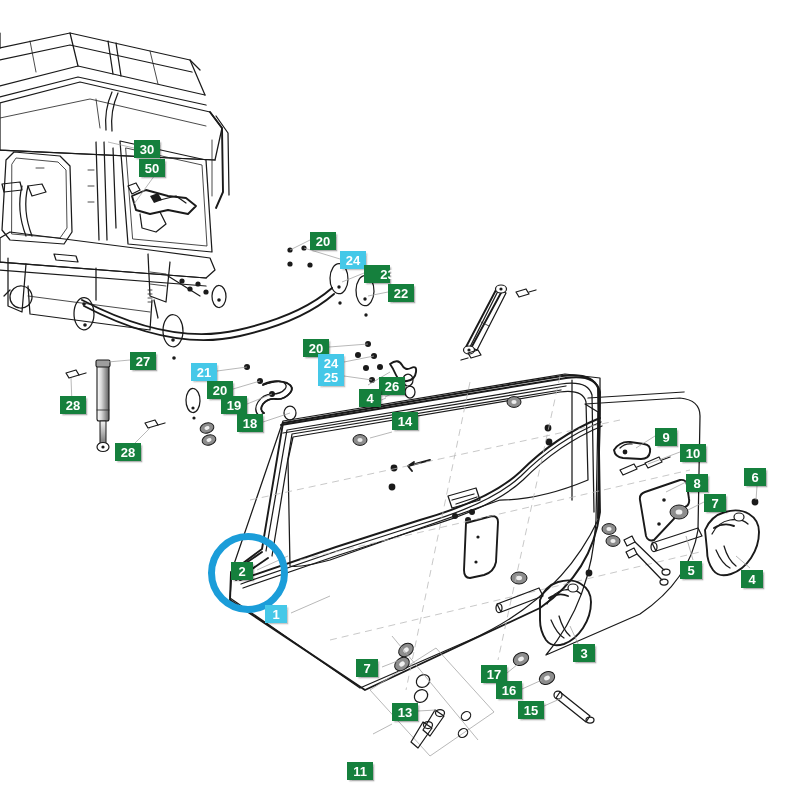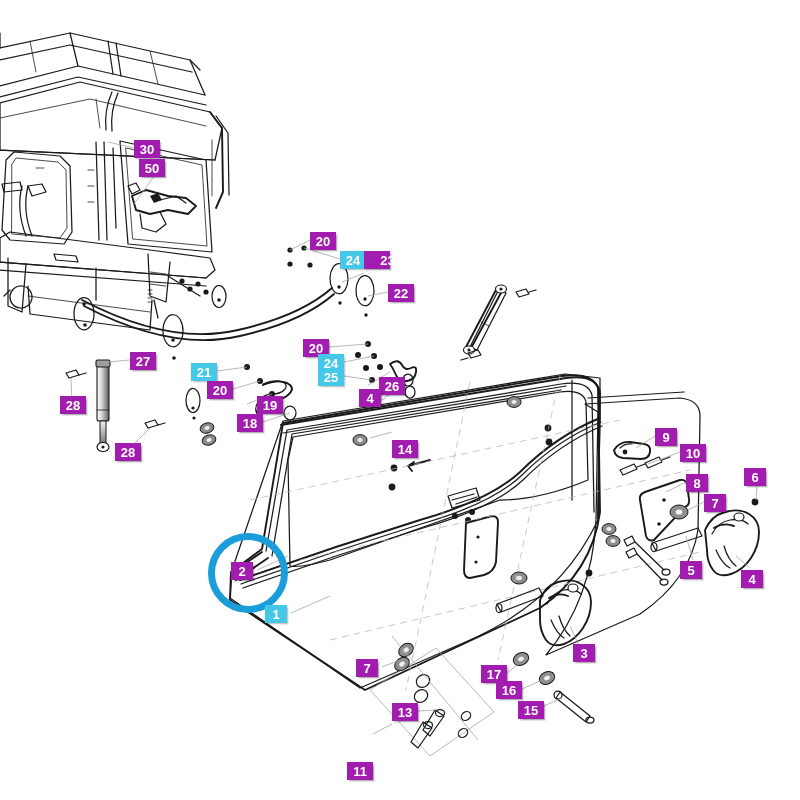--- a/index.html
+++ b/index.html
@@ -12,21 +12,21 @@
   #art{position:absolute;left:0;top:0;width:800px;height:800px;}
   .callout{
     position:absolute;
     box-sizing:border-box;
     display:flex;align-items:center;justify-content:center;
     font-weight:bold;
     font-size:13px;
     line-height:1;
     letter-spacing:0px;
     color:#ffffff;
-    background:#a21caf;
+    background:#15803d;
     width:26px;height:18px;
     box-shadow:1.5px 1.5px 1.5px rgba(0,0,0,0.30);
     user-select:none;
   }
   .callout.hl{background:#45c8e8;box-shadow:1.5px 1.5px 1.5px rgba(0,0,0,0.22);}
   .callout.tall{height:32px;flex-direction:column;justify-content:space-around;padding:2px 0;}
   .callout.tall span{display:block;}
   .focus-ring{
     position:absolute;
     border-radius:50%;
@@ -448,21 +448,21 @@
   <div class="callout" style="left:139px;top:159px;">
       <span>50</span>
     </div>
 
   <div class="callout" style="left:310px;top:232px;">
       <span>20</span>
     </div>
   <div class="callout hl" style="left:340px;top:251px;">
       <span>24</span>
     </div>
-  <div class="callout" style="left:364px;top:251px;padding-left:21px;">
+  <div class="callout" style="left:364px;top:265px;padding-left:21px;">
       <span>23</span>
     </div>
   <div class="callout" style="left:388px;top:284px;">
       <span>22</span>
     </div>
 
   <div class="callout" style="left:130px;top:352px;">
       <span>27</span>
     </div>
   <div class="callout" style="left:60px;top:396px;">
@@ -471,42 +471,42 @@
   <div class="callout" style="left:115px;top:443px;">
       <span>28</span>
     </div>
 
   <div class="callout hl" style="left:191px;top:363px;">
       <span>21</span>
     </div>
   <div class="callout" style="left:207px;top:381px;">
       <span>20</span>
     </div>
-  <div class="callout" style="left:221px;top:396px;margin-left:36px;">
+  <div class="callout" style="left:221px;top:396px;">
       <span>19</span>
     </div>
   <div class="callout" style="left:237px;top:414px;">
       <span>18</span>
     </div>
 
   <div class="callout" style="left:303px;top:339px;">
       <span>20</span>
     </div>
   <div class="callout hl tall" style="left:318px;top:354px;">
     <span>24</span>
     <span>25</span>
   </div>
   <div class="callout" style="left:342px;top:377px;margin-left:37px;">
       <span>26</span>
     </div>
   <div class="callout" style="left:359px;top:389px;width:22px;">
       <span>4</span>
     </div>
 
-  <div class="callout" style="left:392px;top:440px;">
+  <div class="callout" style="left:392px;top:412px;">
       <span>14</span>
     </div>
 
   <div class="callout" style="left:231px;top:562px;width:22px;">
       <span>2</span>
     </div>
   <div class="callout hl" style="left:265px;top:605px;width:22px;">
       <span>1</span>
     </div>
 

